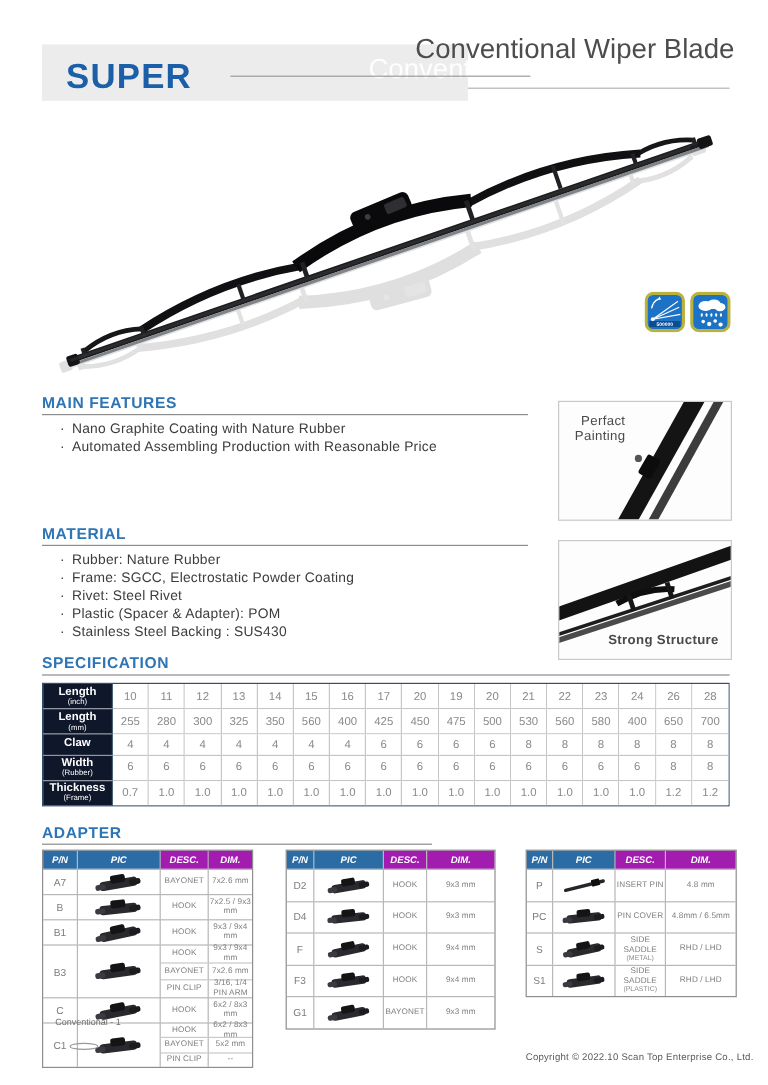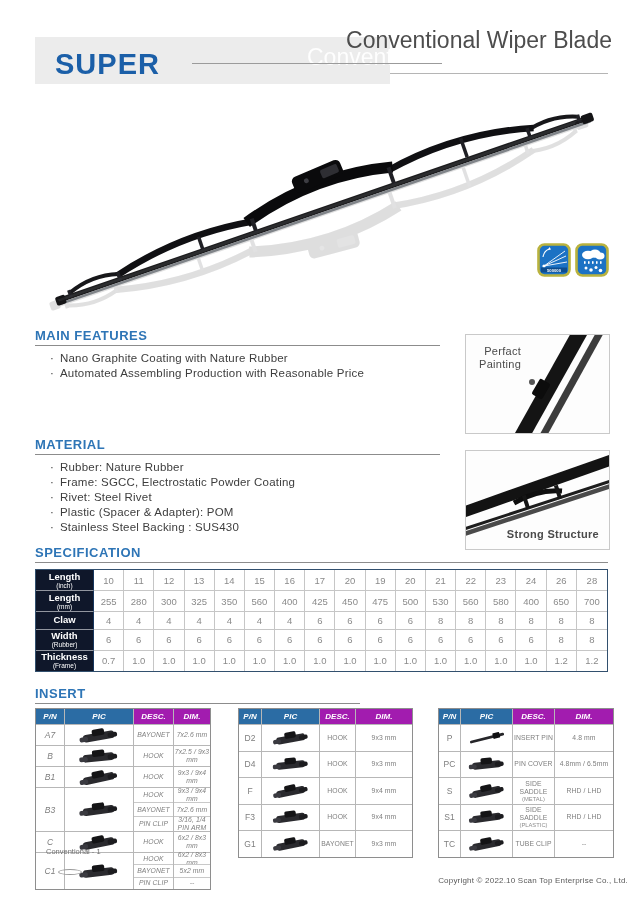--- a/index.html
+++ b/index.html
@@ -65,21 +65,21 @@
   .ad-row > div { border-right:1px solid #b7b7b7; border-top:1px solid #b7b7b7; }
   .ad-row > div:last-child { border-right:none; }
   .ad-head > div { border-top:none; }
   .ad-pn { font-size:8.5px; color:#7e7e7e; display:flex; align-items:center; justify-content:center; }
   .ad-pic { display:flex; align-items:center; justify-content:center; }
   .pic-svg { width:42px; height:18px; }
   .t1 .pic-svg { width:48px; height:19px; }
   .ad-stack { display:flex; flex-direction:column; }
   .t1 .ad-stack > div, .t2 .ad-stack > div, .t3 .ad-stack > div { flex:1; display:flex; flex-direction:column; align-items:center; justify-content:center; min-height:10px; }
   .ad-stack > div + div { border-top:1px solid #c9c9c9; }
-  .t1 .ad-row:not(.ad-head) { min-height:21px;font-style:italic; }
+  .t1 .ad-row:not(.ad-head) { min-height:21px; }
   .t2 .ad-row:not(.ad-head), .t3 .ad-row:not(.ad-head) { min-height:26.5px; }
   .ad-desc .ad-d1, .ad-dim { font-size:6.8px; color:#7e7e7e; letter-spacing:.1px; text-align:center; line-height:8px; }
   .ad-desc .ad-d2 { font-size:5.8px; color:#8d8d8d; line-height:6.5px; text-align:center; }
 
   
   .footer-left { position:absolute; left:46px; top:847px; font-size:7.5px; color:#6f6f6f; }
   .footer-logo { position:absolute; left:58px; top:869px; width:24px; height:6px; border:1px solid #9a9a9a; border-radius:50%; }
   .footer-right { position:absolute; right:12px; top:876px; font-size:8px; color:#5a5a5a; letter-spacing:.2px; }
 </style>
 </head>
@@ -337,21 +337,21 @@
         <div class="spec-cell">1.0</div>
         <div class="spec-cell">1.0</div>
         <div class="spec-cell">1.0</div>
         <div class="spec-cell">1.0</div>
         <div class="spec-cell">1.0</div>
         <div class="spec-cell">1.2</div>
         <div class="spec-cell">1.2</div>
       </div>
     </div>
 
-  <div class="section-h" style="left:35px; top:686px;">INSERT</div>
+  <div class="section-h" style="left:35px; top:686px;">ADAPTER</div>
   <div class="h-line" style="left:35px; top:703px; width:325px;"></div>
   <div class="ad-table t1">
       <div class="ad-row ad-head">
         <div class="ad-h ad-h-blue">P/N</div>
         <div class="ad-h ad-h-blue">PIC</div>
         <div class="ad-h ad-h-navy">DESC.</div>
         <div class="ad-h ad-h-navy">DIM.</div>
       </div>
       <div class="ad-row">
         <div class="ad-pn">A7</div>
@@ -693,40 +693,19 @@
         <div class="ad-stack">
           <div class="ad-desc">
             <div class="ad-d1">SIDE SADDLE</div>
             <div class="ad-d2">(PLASTIC)</div>
           </div>
         </div>
         <div class="ad-stack">
           <div class="ad-dim">RHD / LHD</div>
         </div>
       </div>
-      <div class="ad-row">
-        <div class="ad-pn">TC</div>
-        <div class="ad-pic">
-          <svg viewBox="0 0 48 20" class="pic-svg">
-            <g transform="rotate(-11 24 10)">
-              <rect x="7" y="7" width="33" height="8" rx="3" fill="#2a2a2e"></rect>
-              <rect x="17" y="3" width="13" height="7" rx="2" fill="#141416"></rect>
-              <rect x="3" y="9" width="9" height="5" rx="2" fill="#3a3a40"></rect>
-              <rect x="33" y="9" width="10" height="5" rx="2" fill="#1c1c1f"></rect>
-            </g>
-          </svg>
-        </div>
-        <div class="ad-stack">
-          <div class="ad-desc">
-            <div class="ad-d1">TUBE CLIP</div>
-          </div>
-        </div>
-        <div class="ad-stack">
-          <div class="ad-dim">--</div>
-        </div>
-      </div>
     </div>
 
   <div class="footer-logo"></div>
   <div class="footer-left">Conventional - 1</div>
   <div class="footer-right">Copyright © 2022.10 Scan Top Enterprise Co., Ltd.</div>
 
 </div>
 
 </body></html>

